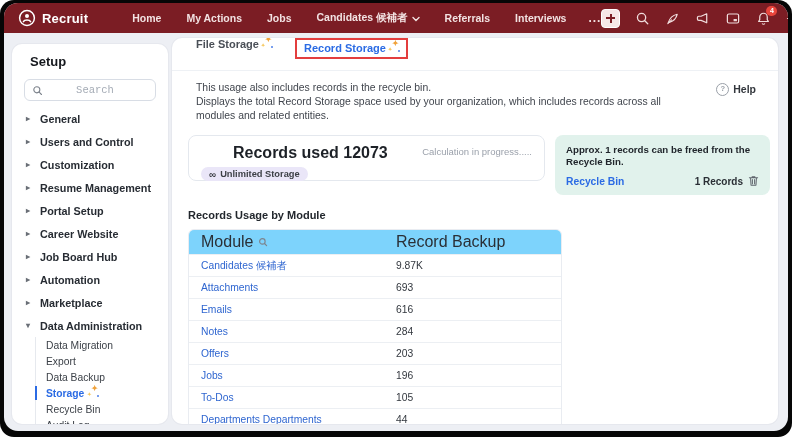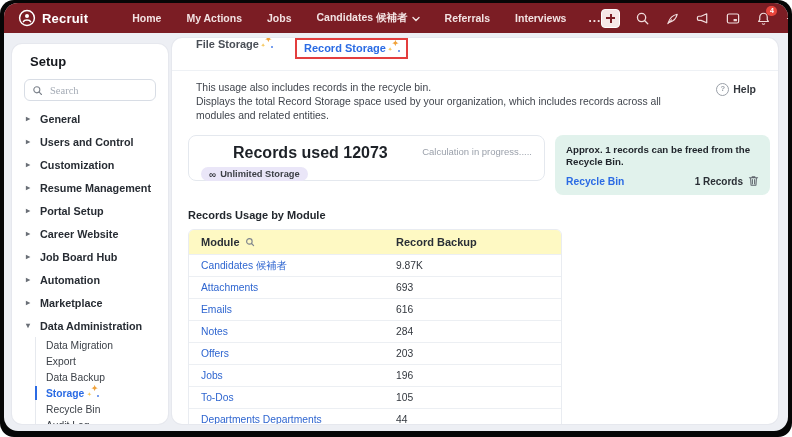--- a/index.html
+++ b/index.html
@@ -34,21 +34,21 @@
   .sp::after{content:"✦";position:absolute;left:-1px;top:4px;color:#f6c75a;font-size:5px;line-height:6px;}
   .sp i{position:absolute;right:0px;top:8px;width:2px;height:2px;background:#4d7fe8;border-radius:50%;}
 
   
   .sidebar{position:absolute;left:8px;top:41px;width:156px;bottom:7px;background:#fff;border-radius:10px;
     overflow:hidden;box-sizing:border-box;padding-top:8px;box-shadow:0 0 0 1px rgba(20,30,50,.03);}
   .sb-title{margin:2px 0 0 18px;font-size:13px;font-weight:700;color:#15181d;}
   .sb-search{margin:10px 12px 6px;height:20px;border:1px solid #d8dde5;border-radius:6px;background:#fff;
     display:flex;align-items:center;gap:5px;padding:0 7px;color:#9aa1ab;}
   .sb-search input{border:none;outline:none;width:90px;font-size:10.5px;color:#333;background:transparent;
-    font-family:Liberation Serif, serif;}
+    font-family:Liberation Mono, monospace;text-align:center;}
   .sb-search input::placeholder{color:#a4abb5;}
   .sb-group{height:23px;display:flex;align-items:center;gap:6px;padding-left:14px;font-size:10.8px;
     font-weight:600;color:#272c33;cursor:pointer;}
   .sb-arrow{width:8px;font-size:8px;color:#6a6f77;line-height:8px;}
   .sb-children{margin-left:23px;border-left:1px solid #e6e9ee;}
   .sb-child{height:16px;display:flex;align-items:center;gap:4px;padding-left:10px;font-size:10.3px;
     color:#3c4148;cursor:pointer;position:relative;}
   .sb-child.active{color:#2b6be4;font-weight:600;}
   .sb-child.active::before{content:"";position:absolute;left:-1px;top:1px;bottom:1px;width:2px;background:#2b6be4;}
 
@@ -75,22 +75,22 @@
   .uc-badge .inf{font-size:10px;line-height:9px;font-weight:700;}
   .recycle-card{width:215px;min-height:48px;background:#e1f2ec;border-radius:8px;box-sizing:border-box;padding:9px 11px 8px;}
   .rc-msg{font-size:9.7px;font-weight:700;color:#21262c;line-height:12px;}
   .rc-bottom{display:flex;align-items:center;justify-content:space-between;margin-top:7px;}
   .rc-link{font-size:10.3px;font-weight:600;color:#2b6be4;cursor:pointer;}
   .rc-count{display:flex;align-items:center;gap:5px;font-size:10px;font-weight:700;color:#2a2f35;}
   .rc-count svg{color:#5f656d;cursor:pointer;}
 
   .t-title{margin:14px 0 8px 16px;font-size:11px;font-weight:700;color:#22272d;}
   .table{margin:0 0 0 16px;width:372px;border:1px solid #e9ecf1;border-radius:6px;overflow:hidden;background:#fff;}
-  .t-head{display:grid;grid-template-columns:207px 1fr;height:24px;background:#fef9c3;align-items:center;
-    font-size:11px;font-weight:700;color:#2a2f36;}
+  .t-head{display:grid;grid-template-columns:207px 1fr;height:24px;background:#7dd3fc;align-items:center;
+    font-size:16px;font-weight:400;color:#2a2f36;}
   .t-head .c1{padding-left:12px;display:flex;align-items:center;gap:5px;}
   .t-row{display:grid;grid-template-columns:207px 1fr;height:21px;align-items:center;border-top:1px solid #eceff3;
     font-size:10.3px;}
   .t-row .c1{padding-left:12px;color:#2f66d0;cursor:pointer;}
   .t-row .c2{color:#32373e;}
   .mag{color:#7d838c;display:flex;cursor:pointer;}
 </style>
 </head>
 <body>
 

